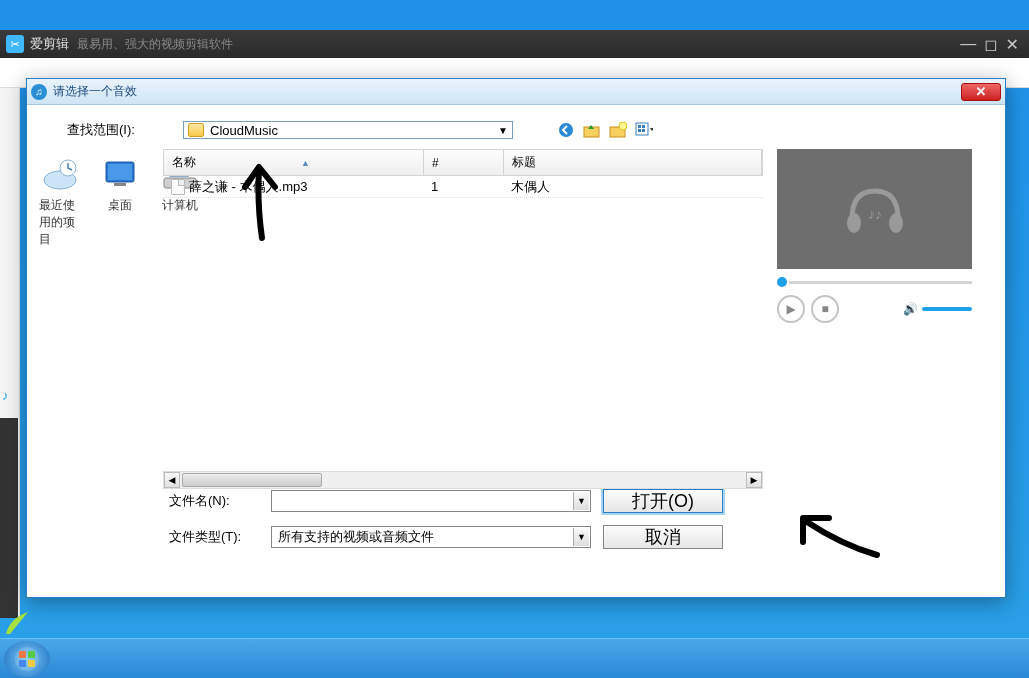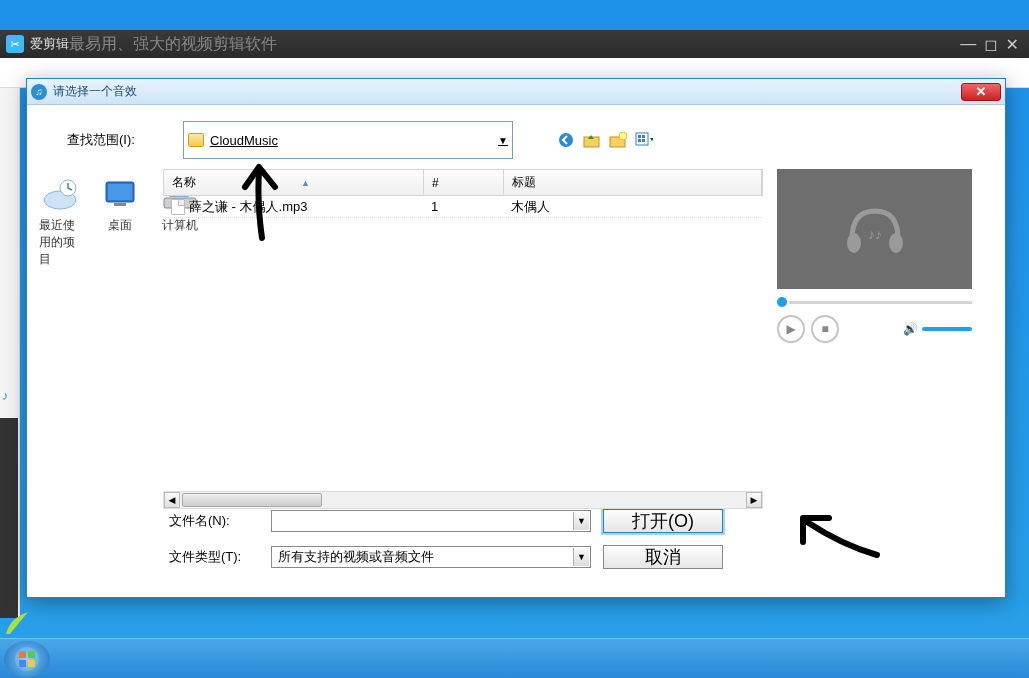--- a/index.html
+++ b/index.html
@@ -1,42 +1,42 @@
 <!DOCTYPE html>
 <html><head>
 <meta charset="utf-8">
 <style>
 * { box-sizing: border-box; margin: 0; padding: 0; font-family: "Microsoft YaHei", SimSun, sans-serif; }
 body { width: 1029px; height: 678px; background: linear-gradient(180deg, #1e90e8 0%, #29a0e8 100%); overflow: hidden; position: relative; }
 
 
 .parent-title { position: absolute; top: 30px; left: 0; right: 0; height: 28px; background: linear-gradient(#3a3a3a,#2a2a2a); color: #ddd; display: flex; align-items: center; padding-left: 6px; font-size: 13px; }
 .parent-title .logo { width: 18px; height: 18px; background: #3fb8ff; border-radius: 3px; margin-right: 6px; display:flex;align-items:center;justify-content:center;color:#fff;font-size:11px;}
-.parent-title .sub { color: #888; margin-left: 0; font-size: 16px; }
+.parent-title .sub { color: #888; margin-left: 8px; font-size: 12px; }
 .parent-title .wc { margin-left: auto; display:flex; gap:8px; padding-right:10px; color:#ccc; }
 .parent-title .wc span { font-size:16px; cursor:default; }
 
 .parent-body { position:absolute; top:58px; left:0; right:0; height:30px; background:#fff; border-bottom:1px solid #ddd;}
 
 .left-strip { position:absolute; top:88px; left:0; width:20px; bottom:60px; background:#f5f5f5; border-right:1px solid #ddd;}
 .left-strip .note-icon { position:absolute; top:300px; left:2px; color:#2aa0e0; font-size:13px;}
 .left-strip .dark { position:absolute; top:330px; left:0; width:18px; height:200px; background:#333;}
 
 
 .dialog { position: absolute; top: 78px; left: 26px; width: 980px; height: 520px; background: #fff; border: 1px solid #2a7dc7; box-shadow: 0 4px 20px rgba(0,0,0,.35); }
 .dialog-title { height: 26px; background: linear-gradient(#eaf3fb,#cde5f7); border-bottom:1px solid #a8c8e4; display:flex; align-items:center; padding:0 4px; font-size:12px; color:#1a4a7a;}
 .dialog-title .dicon { width:16px;height:16px; background:#2a8fd6; border-radius:50%; margin-right:6px; display:flex;align-items:center;justify-content:center;color:#fff;font-size:10px;}
 .dialog-title .close { margin-left:auto; width:40px; height:18px; background:linear-gradient(#e66,#c22); border:1px solid #a11; border-radius:3px; color:#fff; text-align:center; font-size:13px; line-height:15px; font-weight:bold;}
 
 .dialog-body { position:absolute; top:26px; left:0; right:0; bottom:0; padding:10px 12px; }
 
 
 .top-row { display:flex; align-items:center; gap:24px; margin:6px 0 10px 28px;}
 .top-row label { font-size:13px; width:92px;}
-.look-in { width:330px; height:38px; border:1px solid #7a9ebd; background:#fff; display:flex; align-items:center; padding:8px 4px; font-size:13px; position:relative;text-decoration:underline;}
+.look-in { width:330px; height:18px; border:1px solid #7a9ebd; background:#fff; display:flex; align-items:center; padding:8px 4px; font-size:13px; position:relative;}
 .look-in .foldericon { width:16px; height:14px; background:linear-gradient(#ffe9a8,#f7c94a); border:1px solid #d4a020; border-radius:2px; margin-right:6px;}
 .look-in .dd { margin-left:auto; font-size:10px;}
 .nav-icons { display:flex; gap:8px; margin-left:20px;}
 .nav-icons .ni { width:18px; height:18px; display:flex; align-items:center; justify-content:center; font-size:13px;}
 
 
 .main { display:flex; gap:4px; height:340px;}
 .sidebar { width:120px; display:flex; flex-direction:row; align-items:flex-start; gap:18px; padding-top:6px;}
 .sb-item { display:flex; flex-direction:column; align-items:center; gap:4px; font-size:12px; color:#333; cursor:default; width:100px;}
 .sb-icon { width:42px; height:38px; display:flex; align-items:center; justify-content:center;}

